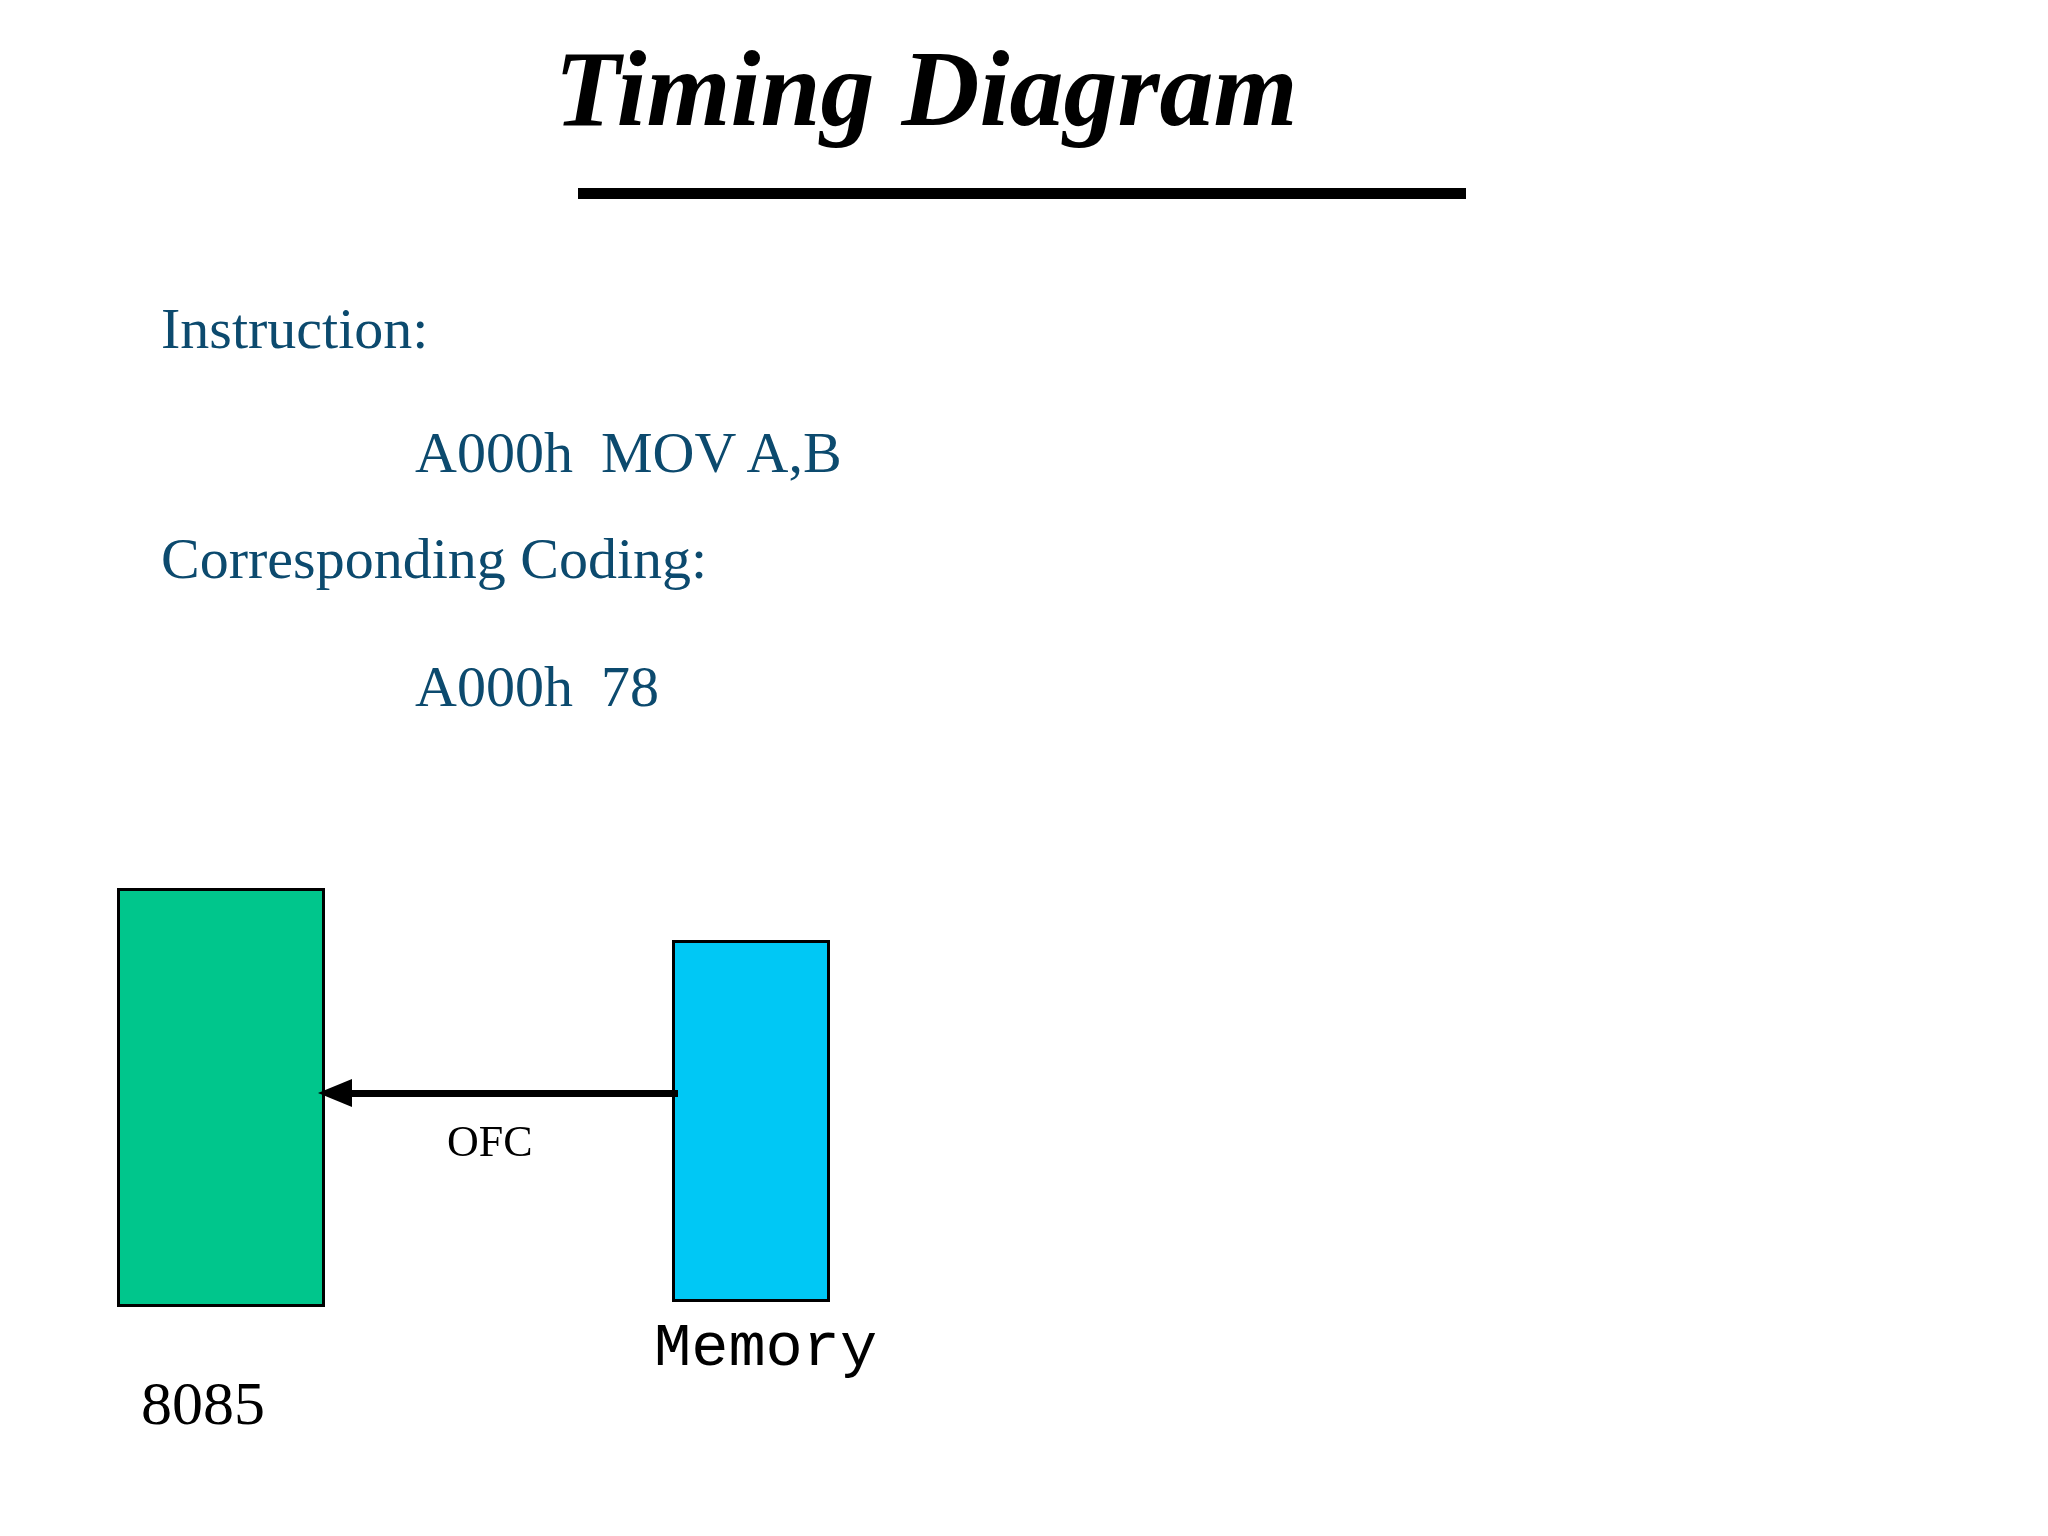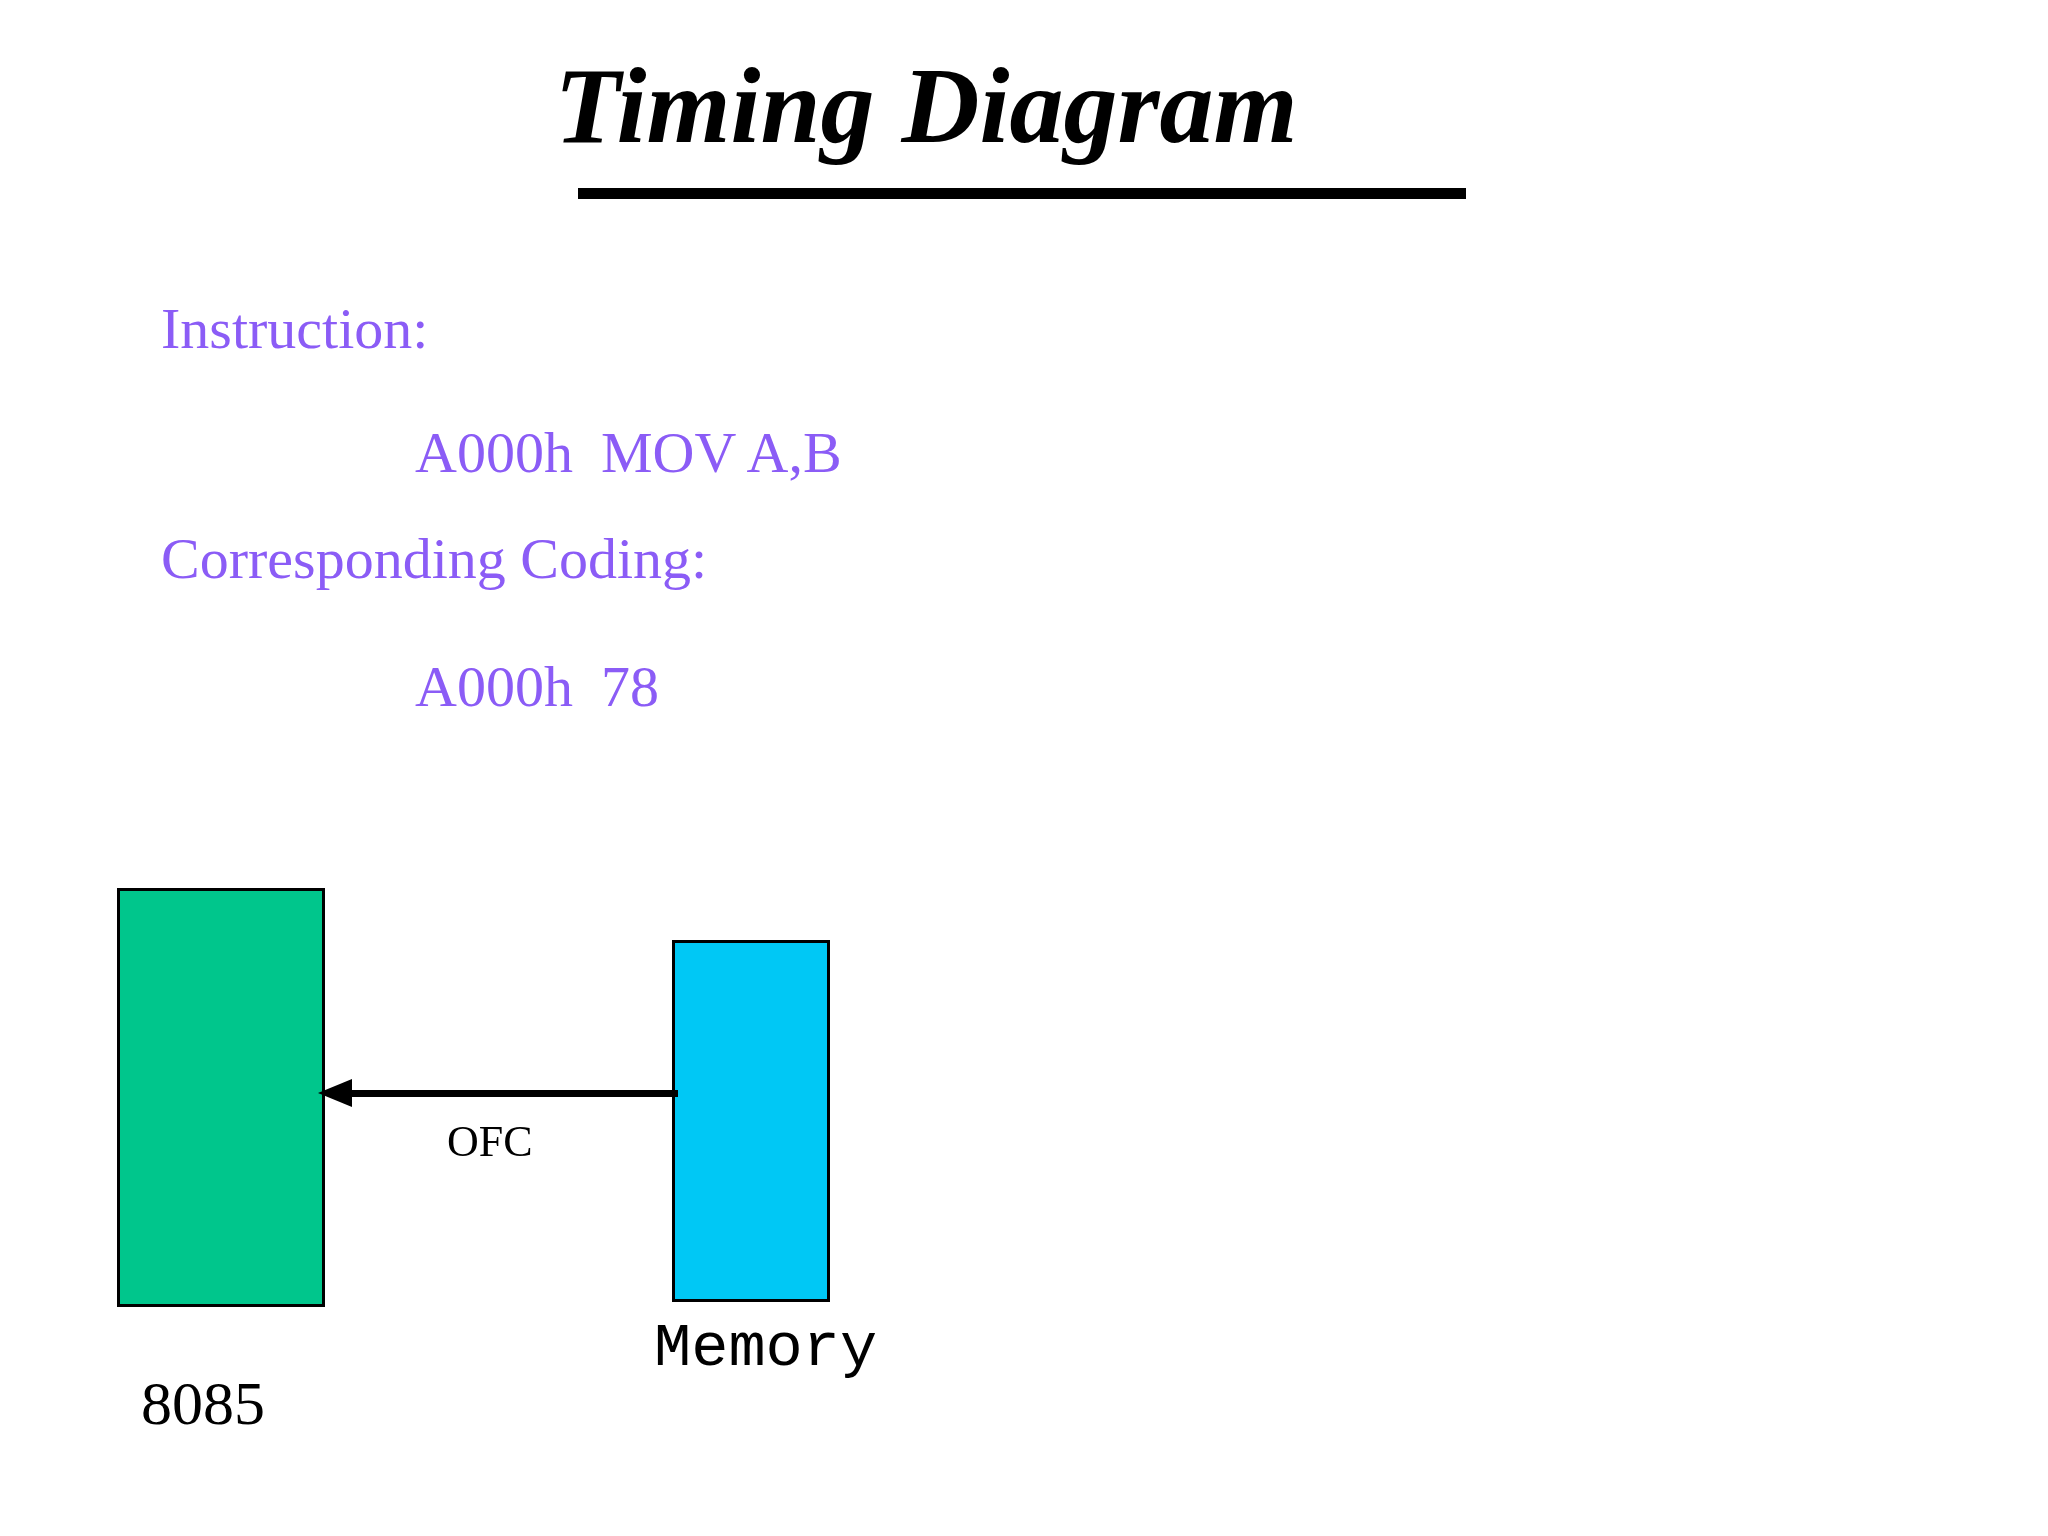--- a/index.html
+++ b/index.html
@@ -15,21 +15,21 @@
     background: #ffffff;
     overflow: hidden;
     font-family: "Liberation Serif", "DejaVu Serif", serif;
     color: #000000;
   }
 
   
   #title-block {
     position: absolute;
     left: 0;
-    top: 51px;
+    top: 34px;
     width: 1852px;
     text-align: center;
   }
   #slide-title {
     display: inline-block;
     font-family: "Liberation Serif", "DejaVu Serif", serif;
     font-weight: bold;
     font-style: italic;
     font-size: 108px;
     line-height: 1.02;
@@ -46,21 +46,21 @@
     background: #000000;
   }
 
   
   .body-line {
     position: absolute;
     font-family: "Liberation Serif", "DejaVu Serif", serif;
     font-size: 58px;
     line-height: 1.0;
     white-space: pre;
-    color: #8b5cf6;
+    color: #0c4a6e;
   }
   .body-line .col-a { display: inline-block; text-align: right; }
   .body-line .col-b { display: inline-block; margin-left: 28px; }
 
   #line-instruction { left: 103px; top: 242px; }
   #line-addr-mov    { left: 103px; top: 366px; }
   #line-coding      { left: 103px; top: 472px; }
   #line-addr-code   { left: 103px; top: 600px; }
 
   #line-addr-mov .col-a  { width: 412px; }

